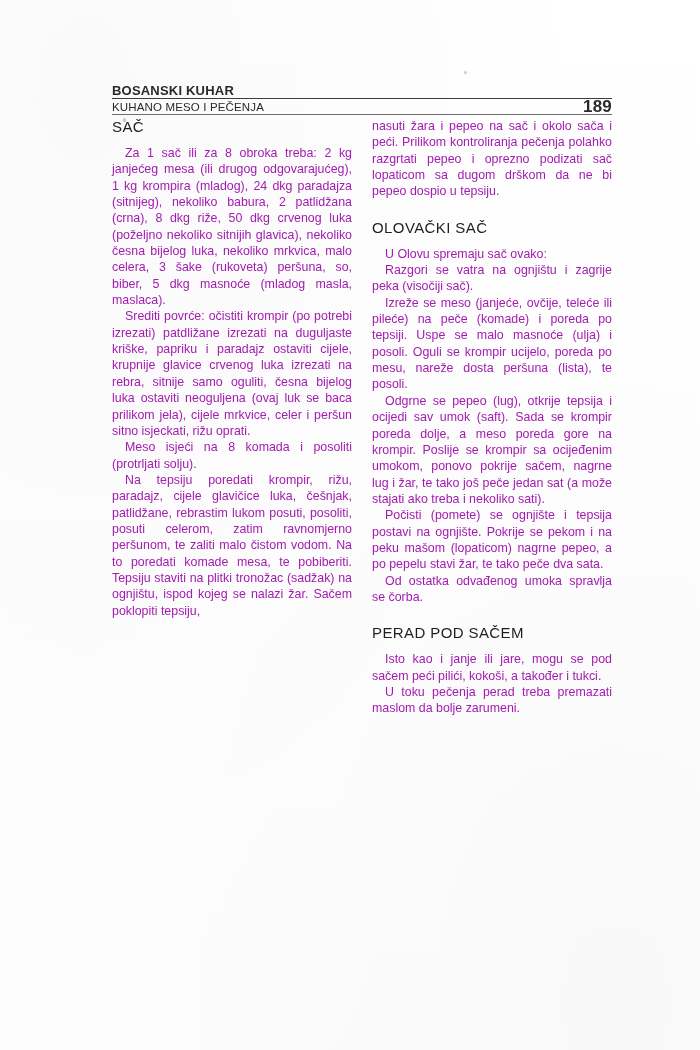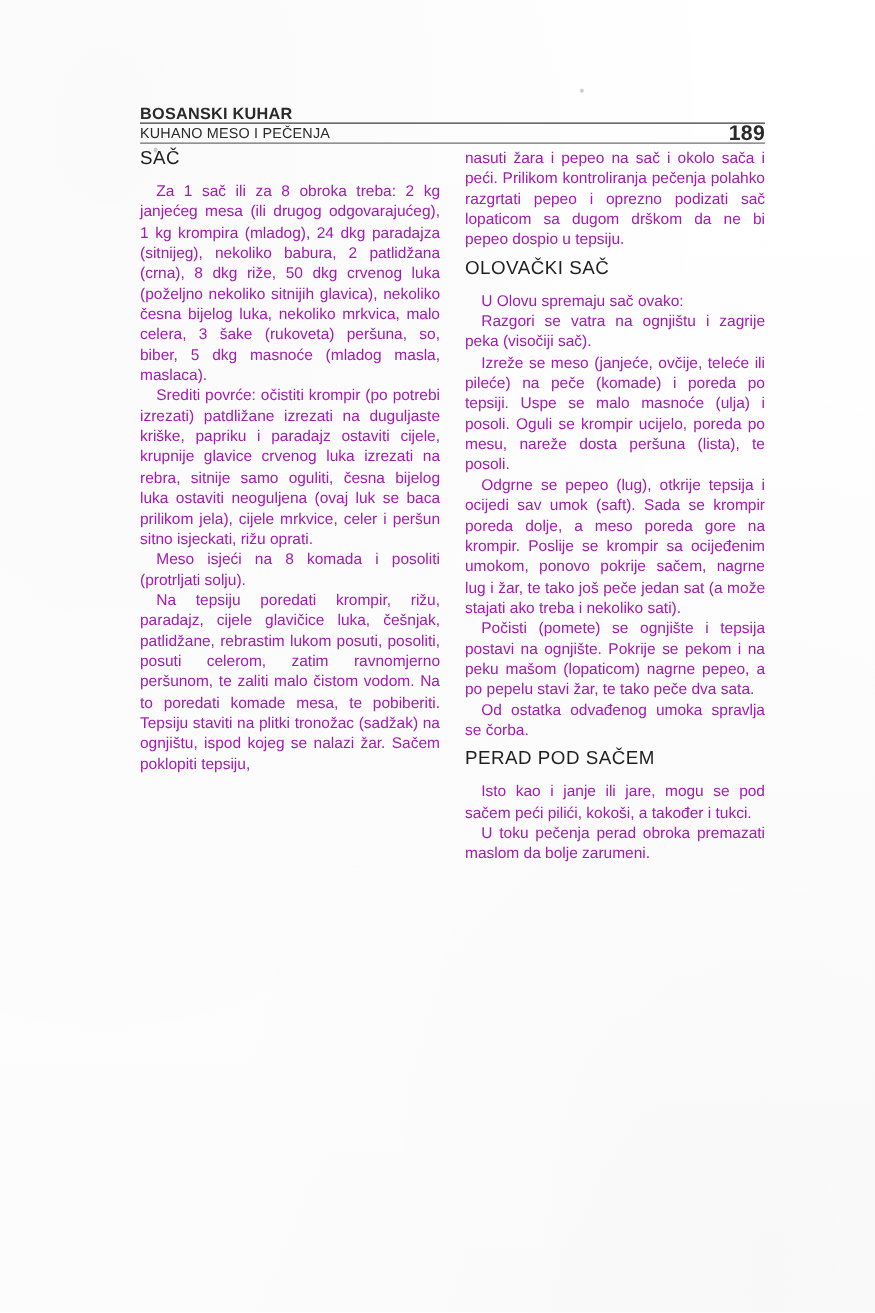--- a/index.html
+++ b/index.html
@@ -99,21 +99,21 @@
 
   h2.section-title {
     font-size: 15px;
     font-weight: normal;
     letter-spacing: 0.4px;
     margin: 0 0 9px 0;
     color: #1f1f1f;
     line-height: 18px;
   }
   h2.section-title.spaced-top {
-    margin-top: 6px;
+    margin-top: 19px;
   }
 
   p.body {
     margin: 0;
     font-size: 12.4px;
     line-height: 16.35px;
     text-align: justify;
     text-justify: inter-word;
     text-indent: 13px;
     color: #a21caf;
@@ -174,18 +174,18 @@
         <p class="body lead-gap">U Olovu spremaju sač ovako:</p>
         <p class="body">Razgori se vatra na ognjištu i zagrije peka (visočiji sač).</p>
         <p class="body">Izreže se meso (janjeće, ovčije, teleće ili pileće) na peče (komade) i poreda po tepsiji. Uspe se malo masnoće (ulja) i posoli. Oguli se krompir ucijelo, poreda po mesu, nareže dosta peršuna (lista), te posoli.</p>
         <p class="body">Odgrne se pepeo (lug), otkrije tepsija i ocijedi sav umok (saft). Sada se krompir poreda dolje, a meso poreda gore na krompir. Poslije se krompir sa ocijeđenim umokom, ponovo pokrije sačem, nagrne lug i žar, te tako još peče jedan sat (a može stajati ako treba i nekoliko sati).</p>
         <p class="body">Počisti (pomete) se ognjište i tepsija postavi na ognjište. Pokrije se pekom i na peku mašom (lopaticom) nagrne pepeo, a po pepelu stavi žar, te tako peče dva sata.</p>
         <p class="body">Od ostatka odvađenog umoka spravlja se čorba.</p>
 
         <h2 class="section-title spaced-top">PERAD POD SAČEM</h2>
 
         <p class="body lead-gap">Isto kao i janje ili jare, mogu se pod sačem peći pilići, kokoši, a također i tukci.</p>
-        <p class="body">U toku pečenja perad obroka premazati maslom da bolje zarumeni.</p>
+        <p class="body">U toku pečenja perad treba premazati maslom da bolje zarumeni.</p>
       </div>
 
     </div>
   </div>
 </div>
 
 </body></html>

